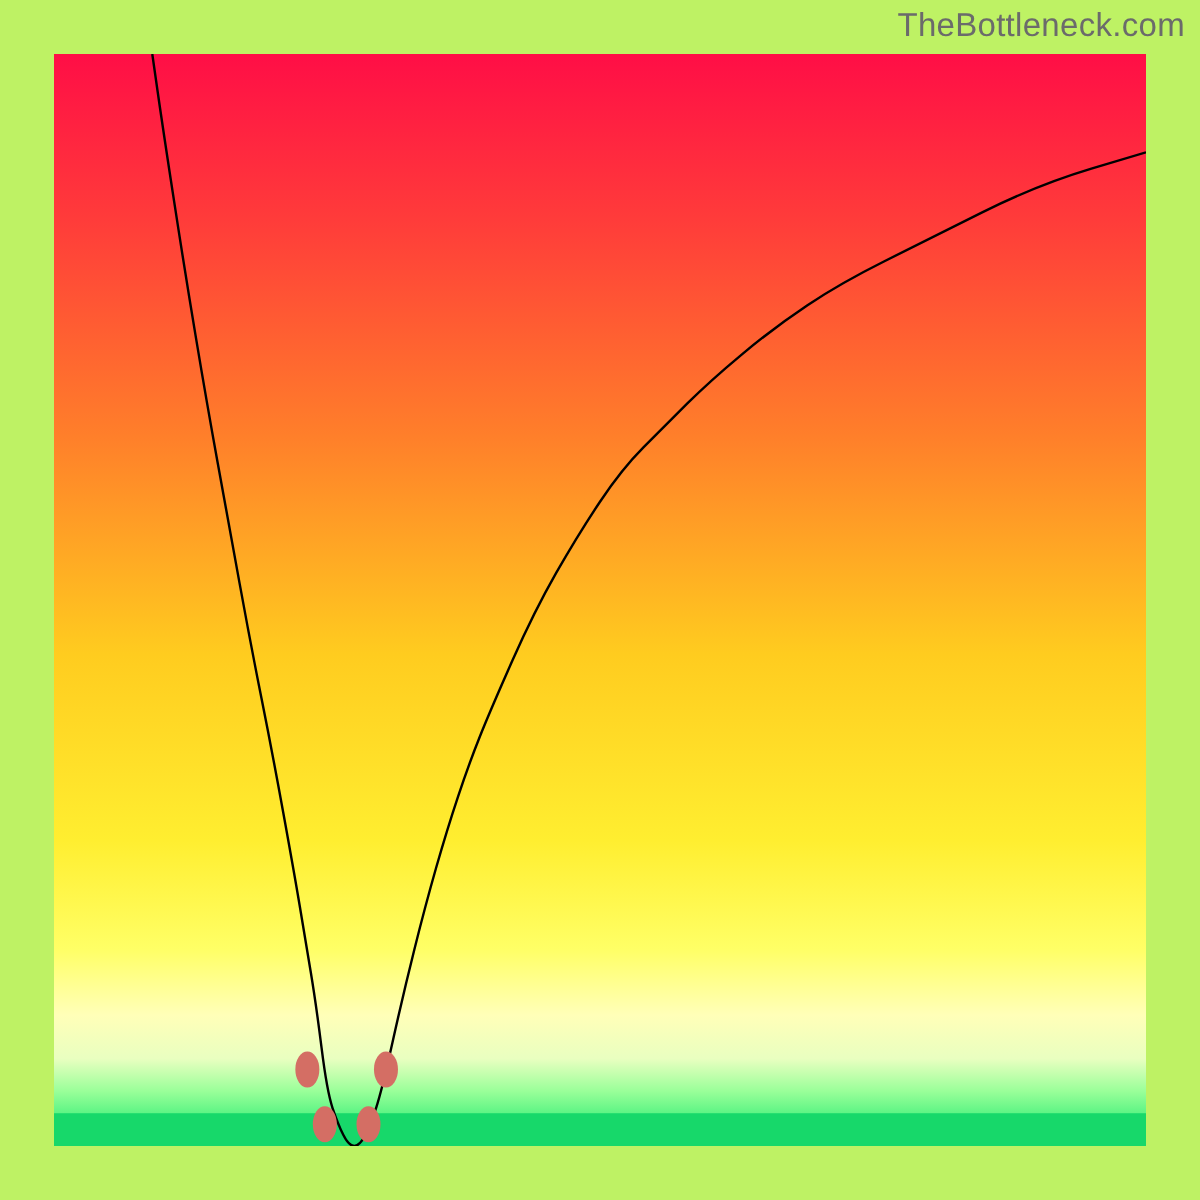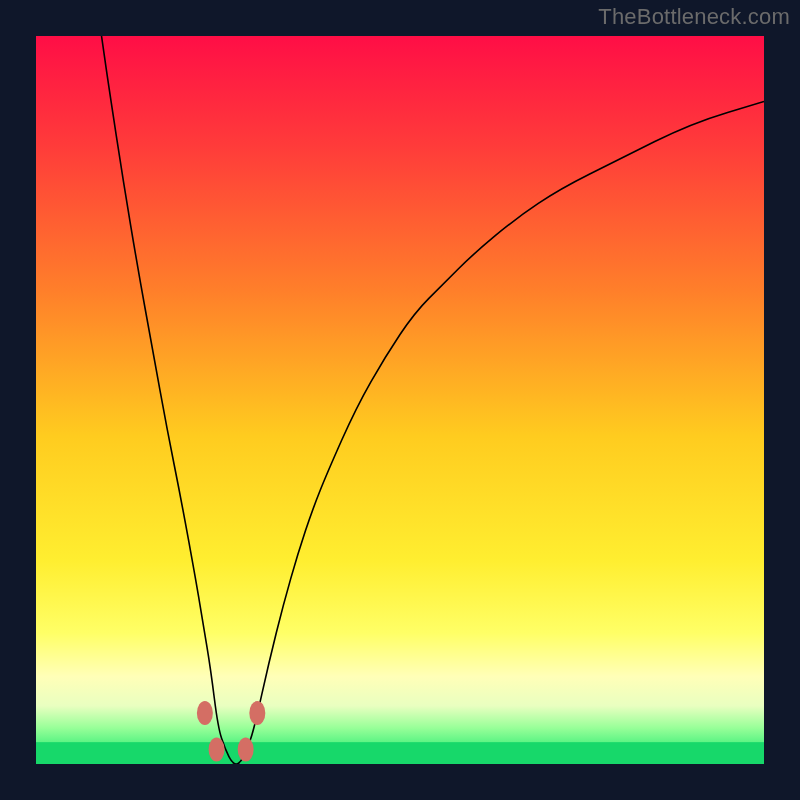--- a/index.html
+++ b/index.html
@@ -8,21 +8,21 @@
     width: 800px;
     height: 800px;
     overflow: hidden;
     background: #000;
     font-family: Arial, Helvetica, sans-serif;
   }
   .frame {
     position: relative;
     width: 800px;
     height: 800px;
-    background: #0f172a;
+    background: #bef264;
   }
   .watermark {
     position: absolute;
     top: 4px;
     right: 10px;
     color: #6b6b6b;
     font-size: 22px;
     font-weight: 500;
     letter-spacing: 0.2px;
     z-index: 5;

